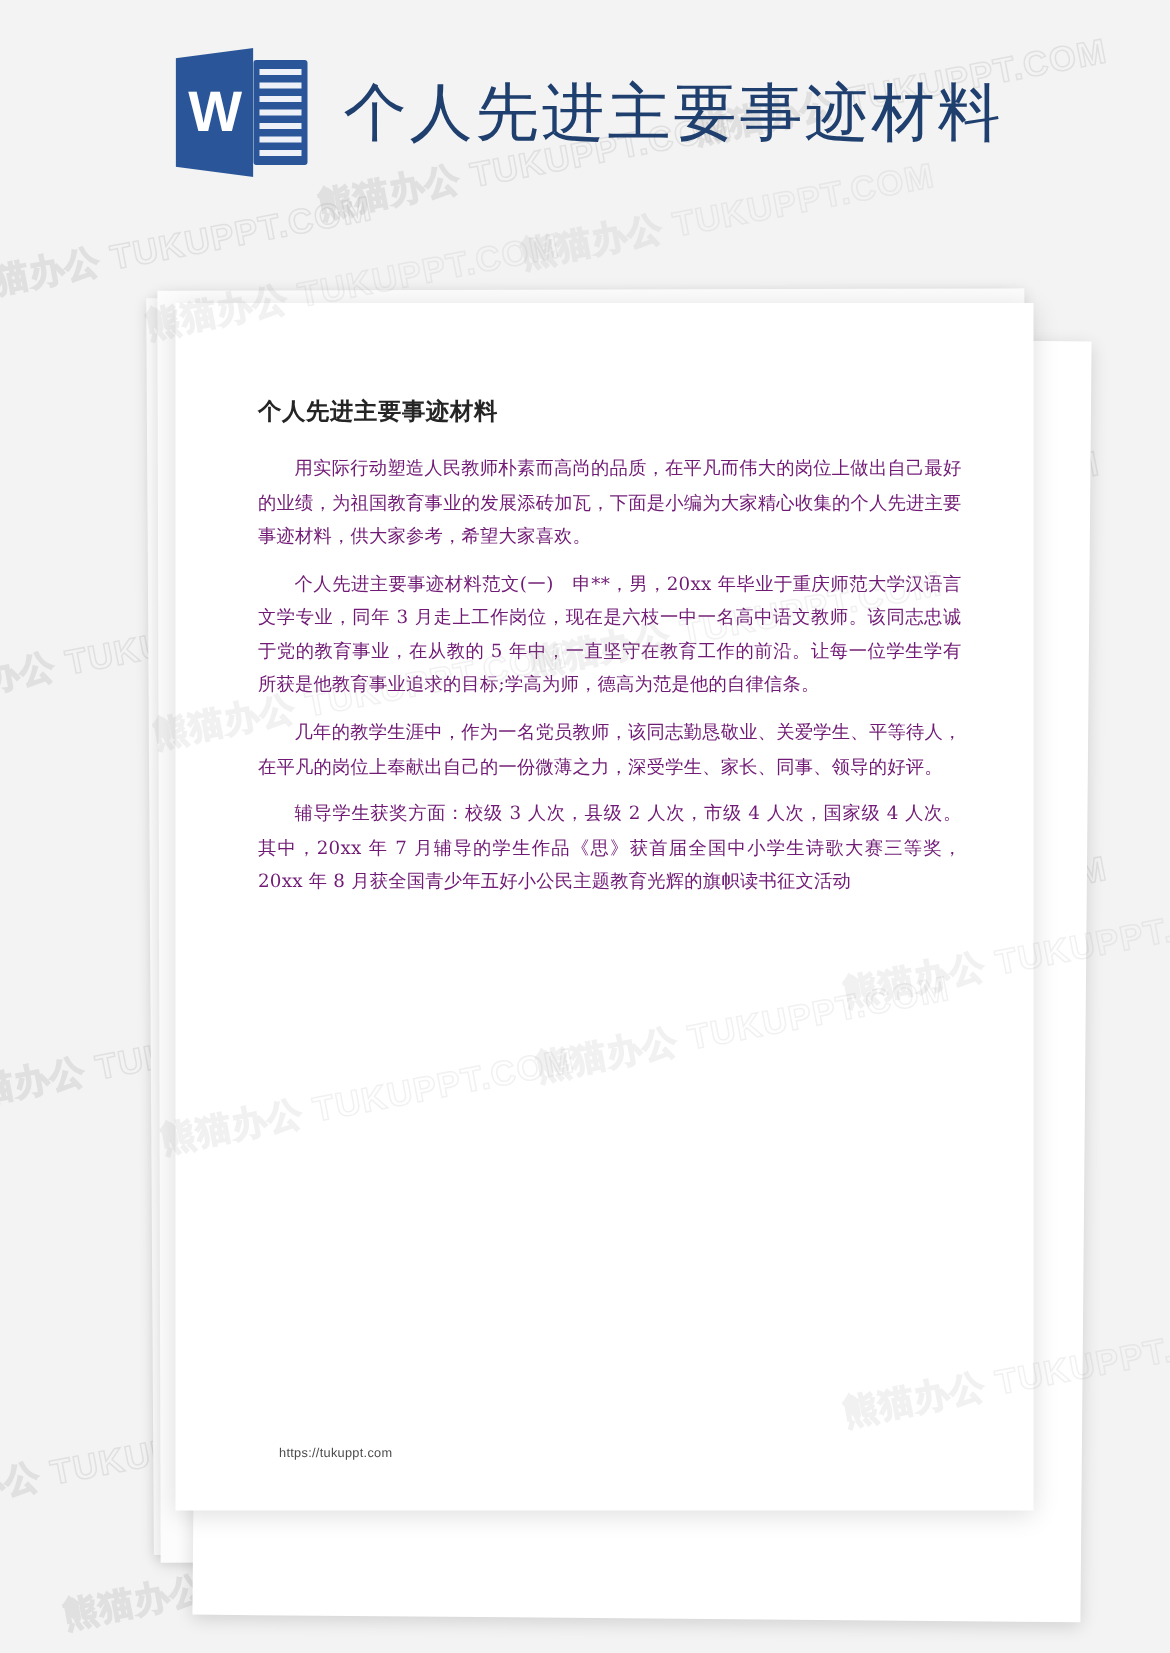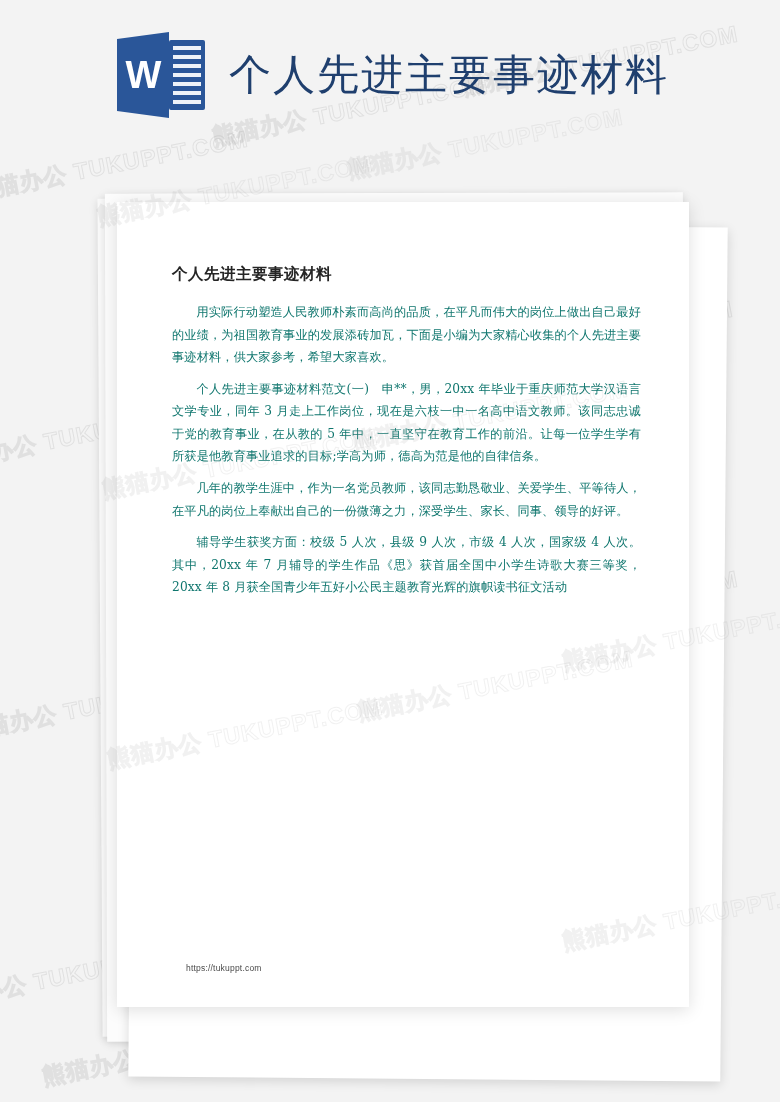--- a/index.html
+++ b/index.html
@@ -174,21 +174,21 @@
     font-weight: 700;
     color: #252525;
     letter-spacing: 0.5px;
     margin-bottom: 16px;
   }
 
   .para {
     font-family: "DejaVu Serif", "Liberation Serif", serif;
     font-size: 12.2px;
     line-height: 1.85;
-    color: #0f766e;
+    color: #701a75;
     text-align: justify;
     text-indent: 2em;
     margin-bottom: 9px;
     letter-spacing: 0.15px;
   }
 
   #doc-footer-url {
     position: absolute;
     left: 55px;
     bottom: 34px;
@@ -260,21 +260,21 @@
   <div class="sheet" id="sheet-back-1"></div>
   <div class="sheet" id="sheet-bottom"></div>
 
   <div class="sheet" id="sheet-main">
     <div id="doc-body">
       <div id="doc-heading">个人先进主要事迹材料</div>
 
       <p class="para">用实际行动塑造人民教师朴素而高尚的品质，在平凡而伟大的岗位上做出自己最好的业绩，为祖国教育事业的发展添砖加瓦，下面是小编为大家精心收集的个人先进主要事迹材料，供大家参考，希望大家喜欢。</p>
       <p class="para">个人先进主要事迹材料范文(一)　申**，男，20xx 年毕业于重庆师范大学汉语言文学专业，同年 3 月走上工作岗位，现在是六枝一中一名高中语文教师。该同志忠诚于党的教育事业，在从教的 5 年中，一直坚守在教育工作的前沿。让每一位学生学有所获是他教育事业追求的目标;学高为师，德高为范是他的自律信条。</p>
       <p class="para">几年的教学生涯中，作为一名党员教师，该同志勤恳敬业、关爱学生、平等待人，在平凡的岗位上奉献出自己的一份微薄之力，深受学生、家长、同事、领导的好评。</p>
-      <p class="para">辅导学生获奖方面：校级 5 人次，县级 9 人次，市级 4 人次，国家级 4 人次。其中，20xx 年 7 月辅导的学生作品《思》获首届全国中小学生诗歌大赛三等奖，20xx 年 8 月获全国青少年五好小公民主题教育光辉的旗帜读书征文活动</p>
+      <p class="para">辅导学生获奖方面：校级 3 人次，县级 2 人次，市级 4 人次，国家级 4 人次。其中，20xx 年 7 月辅导的学生作品《思》获首届全国中小学生诗歌大赛三等奖，20xx 年 8 月获全国青少年五好小公民主题教育光辉的旗帜读书征文活动</p>
 
       <div id="doc-footer-url">https://tukuppt.com</div>
     </div>
   </div>
 
 </div>
 
 <div id="watermark-over">
   <div class="wm-over" style="left:95px; top:175px;">熊猫办公 TUKUPPT.COM</div>
   <div class="wm-over" style="left:345px; top:128px;">熊猫办公 TUKUPPT.COM</div>

